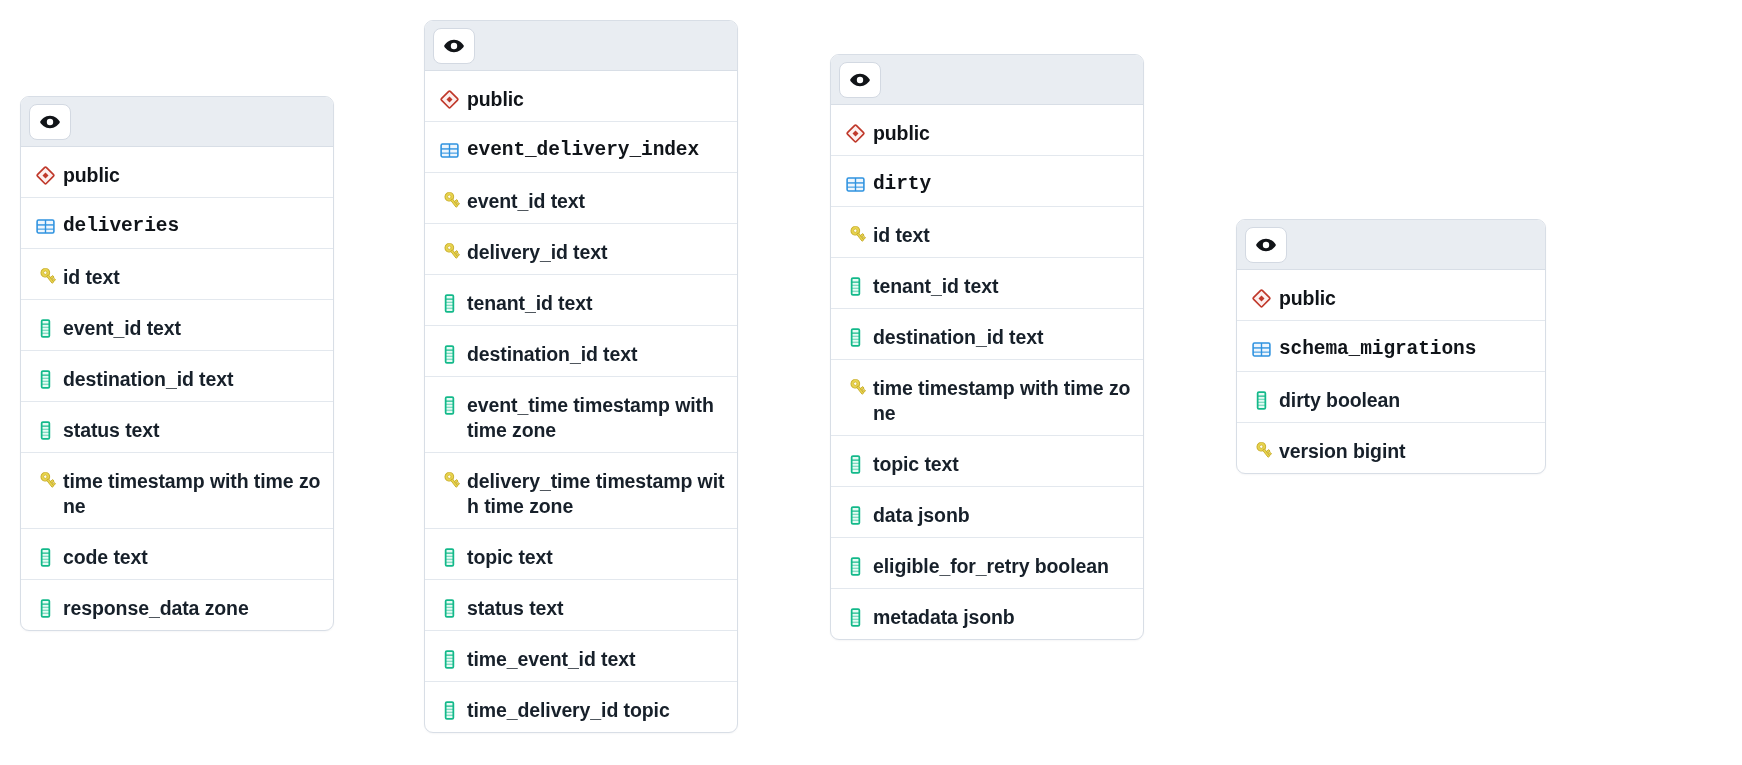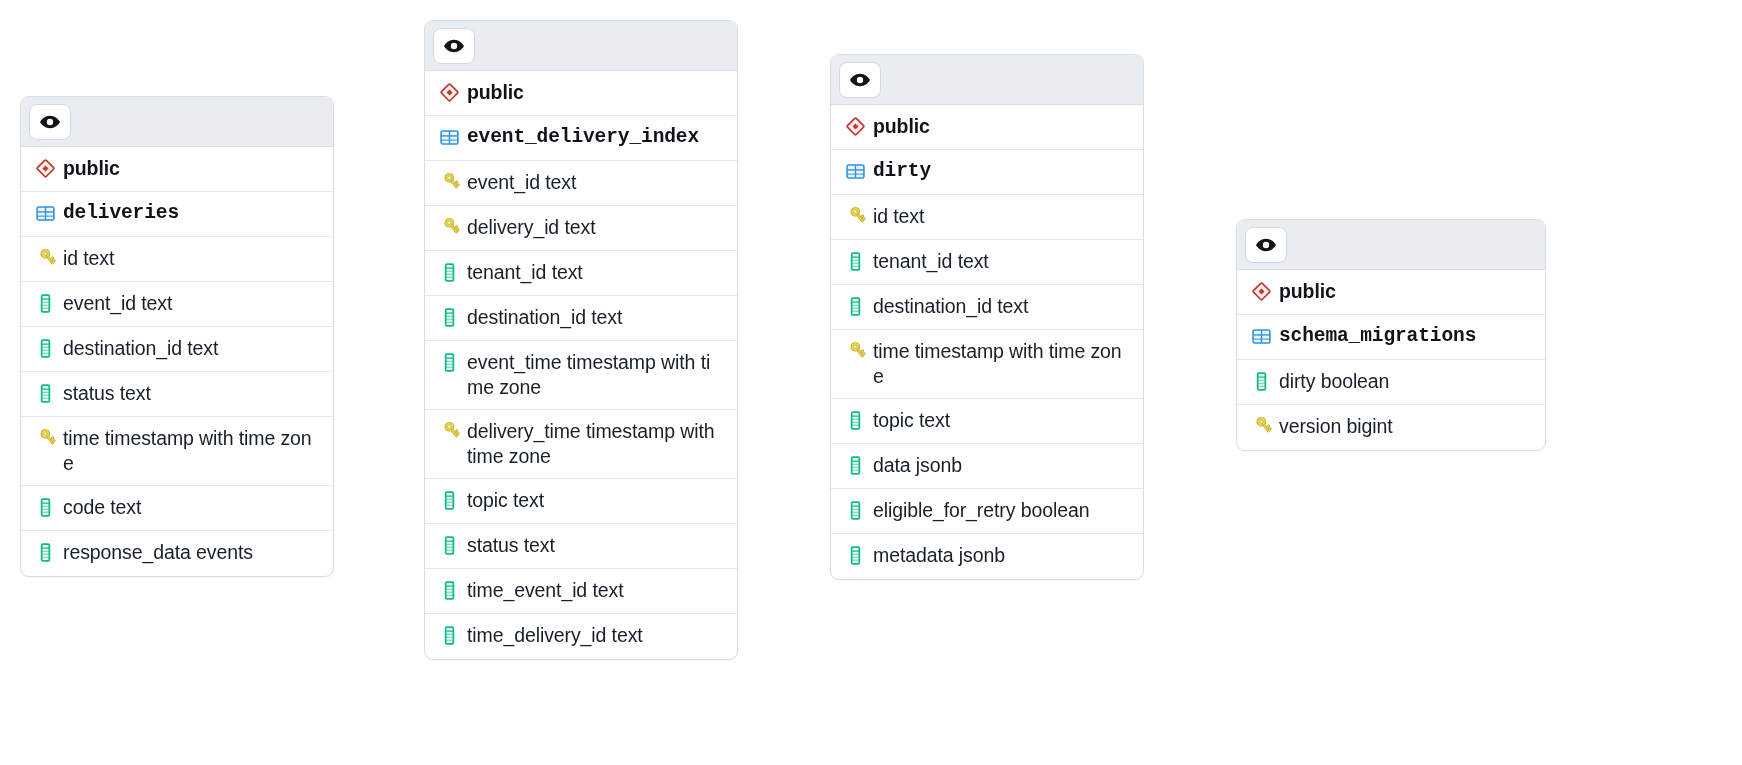--- a/index.html
+++ b/index.html
@@ -51,21 +51,21 @@
     box-sizing: border-box;
     cursor: pointer;
   }
   .eye-button svg { display: block; }
 
   
   .row {
     display: flex;
     align-items: flex-start;
     border-bottom: 1px solid #e3e8ee;
-    padding: 9px 12px 9px 14px;
+    padding: 16px 12px 9px 14px;
     box-sizing: border-box;
     min-height: 45px;
   }
   .row:last-child {
     border-bottom: none;
     border-radius: 0 0 8px 8px;
   }
   .row-icon {
     flex: 0 0 auto;
     width: 26px;
@@ -85,21 +85,21 @@
     padding-left: 2px;
   }
   .row.schema-row .row-label,
   .row.table-row .row-label {
     font-weight: bold;
     color: #101419;
     word-break: normal;
   }
   .row.schema-row { min-height: 45px; }
   .row.table-row  { min-height: 45px; font-family: Liberation Mono, monospace; }
-  .row.column-row .row-label { font-weight: normal; }
+  .row.column-row .row-label { font-weight: bold; }
 </style>
 </head>
 <body>
 
 <div id="canvas">
     <div class="table-card" style="left: 20px; top: 96px; width: 314px;">
       <div class="card-header">
         <div class="eye-button">
           <span>
             <svg width="22" height="22" viewBox="0 0 24 24" aria-hidden="true">
@@ -208,21 +208,21 @@
       <div class="row column-row">
         <span class="row-icon">
           <svg width="21" height="21" viewBox="0 0 24 24" aria-hidden="true">
             <rect x="7.6" y="2.4" width="8.8" height="19.2" rx="1.4" fill="#e6fbf4" stroke="#13b98a" stroke-width="2"></rect>
             <line x1="7.6" y1="7.0" x2="16.4" y2="7.0" stroke="#13b98a" stroke-width="1.4"></line>
             <line x1="7.6" y1="10.6" x2="16.4" y2="10.6" stroke="#13b98a" stroke-width="1.1" opacity="0.65"></line>
             <line x1="7.6" y1="14.0" x2="16.4" y2="14.0" stroke="#13b98a" stroke-width="1.1" opacity="0.65"></line>
             <line x1="7.6" y1="17.4" x2="16.4" y2="17.4" stroke="#13b98a" stroke-width="1.1" opacity="0.65"></line>
           </svg>
         </span>
-        <span class="row-label">response_data events</span>
+        <span class="row-label">response_data zone</span>
       </div>
     </div>
     <div class="table-card" style="left: 424px; top: 20px; width: 314px;">
       <div class="card-header">
         <div class="eye-button">
           <span>
             <svg width="22" height="22" viewBox="0 0 24 24" aria-hidden="true">
               <path d="M12 5.2C6.8 5.2 2.7 9.1 1.4 11.5c-.2.35-.2.65 0 1C2.7 14.9 6.8 18.8 12 18.8s9.3-3.9 10.6-6.3c.2-.35.2-.65 0-1C21.3 9.1 17.2 5.2 12 5.2z" fill="#111418"></path>
               <circle cx="12" cy="12" r="3.5" fill="#ffffff"></circle>
             </svg>
@@ -366,21 +366,21 @@
       <div class="row column-row">
         <span class="row-icon">
           <svg width="21" height="21" viewBox="0 0 24 24" aria-hidden="true">
             <rect x="7.6" y="2.4" width="8.8" height="19.2" rx="1.4" fill="#e6fbf4" stroke="#13b98a" stroke-width="2"></rect>
             <line x1="7.6" y1="7.0" x2="16.4" y2="7.0" stroke="#13b98a" stroke-width="1.4"></line>
             <line x1="7.6" y1="10.6" x2="16.4" y2="10.6" stroke="#13b98a" stroke-width="1.1" opacity="0.65"></line>
             <line x1="7.6" y1="14.0" x2="16.4" y2="14.0" stroke="#13b98a" stroke-width="1.1" opacity="0.65"></line>
             <line x1="7.6" y1="17.4" x2="16.4" y2="17.4" stroke="#13b98a" stroke-width="1.1" opacity="0.65"></line>
           </svg>
         </span>
-        <span class="row-label">time_delivery_id text</span>
+        <span class="row-label">time_delivery_id topic</span>
       </div>
     </div>
     <div class="table-card" style="left: 830px; top: 54px; width: 314px;">
       <div class="card-header">
         <div class="eye-button">
           <span>
             <svg width="22" height="22" viewBox="0 0 24 24" aria-hidden="true">
               <path d="M12 5.2C6.8 5.2 2.7 9.1 1.4 11.5c-.2.35-.2.65 0 1C2.7 14.9 6.8 18.8 12 18.8s9.3-3.9 10.6-6.3c.2-.35.2-.65 0-1C21.3 9.1 17.2 5.2 12 5.2z" fill="#111418"></path>
               <circle cx="12" cy="12" r="3.5" fill="#ffffff"></circle>
             </svg>

